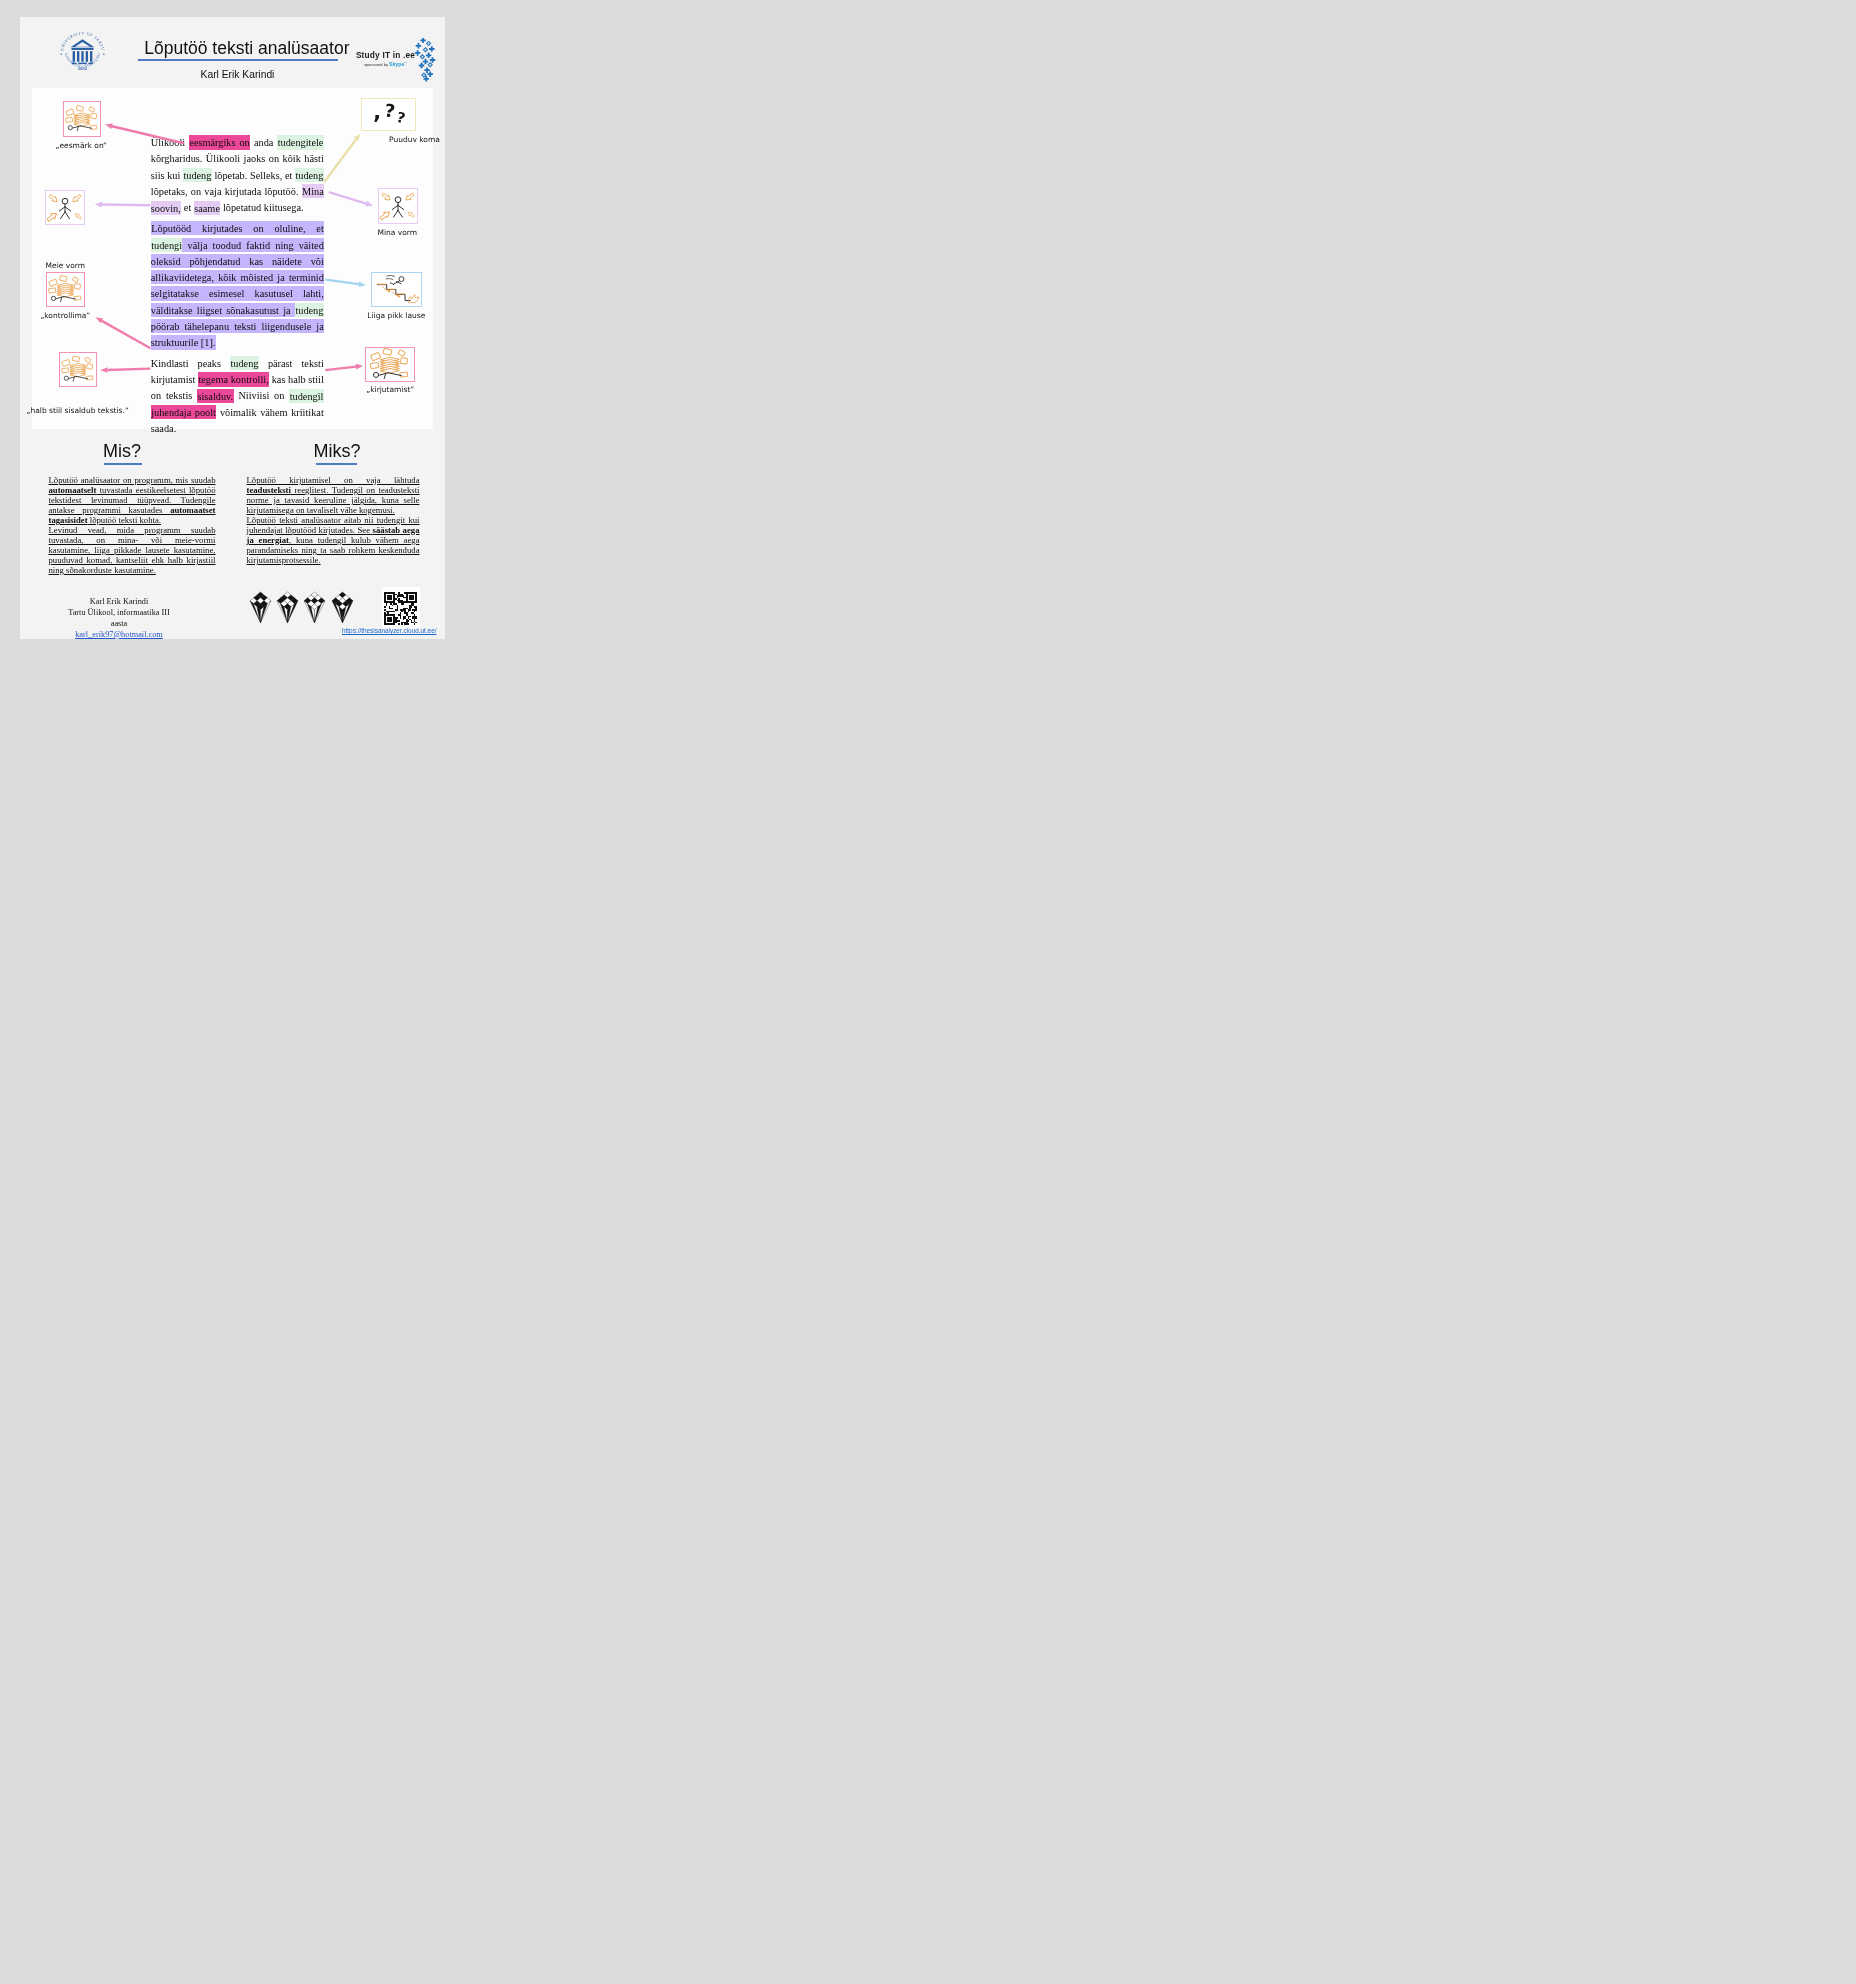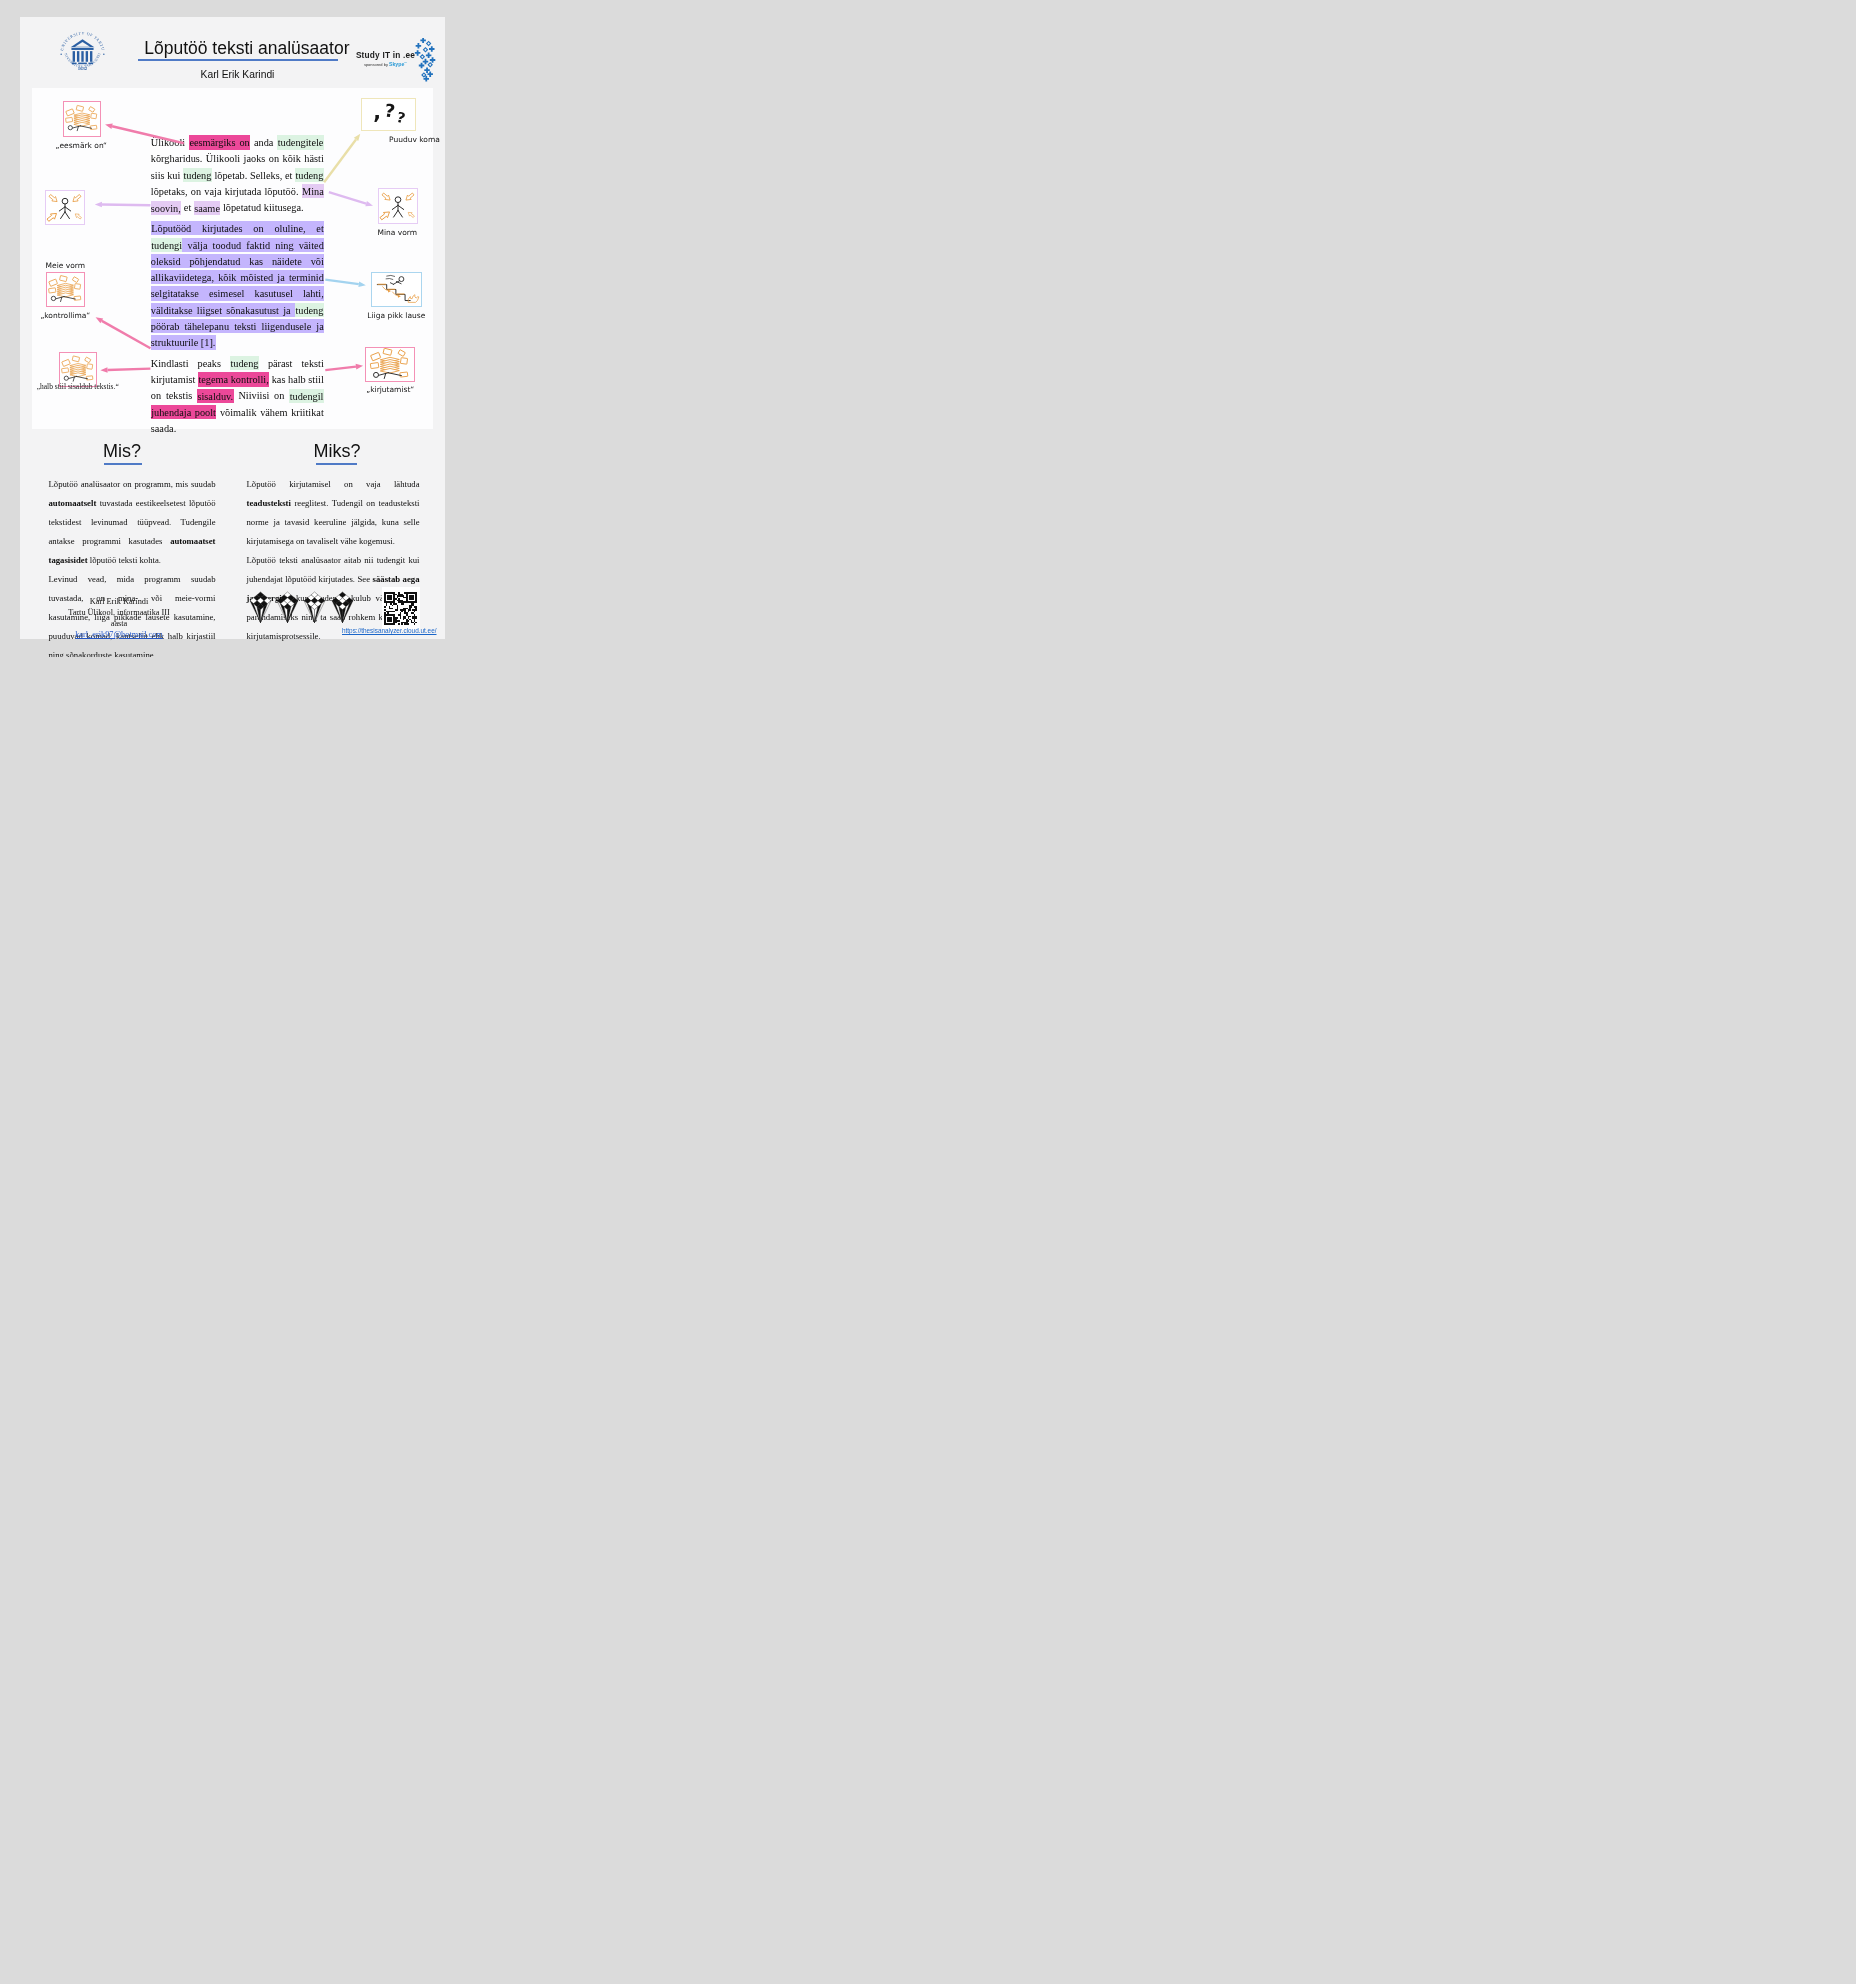--- a/index.html
+++ b/index.html
@@ -40,21 +40,21 @@
   .hl-pink{background:#ec4899;}
   .hl-green{background:#dcf3e2;}
   .hl-purple{background:#e4cbf3;}
   .hl-blue{background:#c4b5fd;padding:1.6px 0.4px;}
   .hl-blue .hl-green{background:#dcf3e2;}
 
   
   .sec-title{position:absolute;width:119px;text-align:center;font-size:18px;color:#111;}
   .sec-underline{position:absolute;height:2.4px;background:#4f7ac6;}
   .sec-text{position:absolute;width:167px;font-family:"Liberation Serif",serif;
-            font-size:8.7px;line-height:19px;color:#0d0d0d;}
+            font-size:8.7px;line-height:10px;color:#0d0d0d;text-decoration:underline;}
   .sec-text p{margin:0;text-align:justify;}
   .sec-text .b{font-weight:bold;}
 
   .cubes{position:absolute;left:229px;top:573px;width:108px;height:34px;display:flex;gap:4.4px;}
   .cubes svg{width:23px;height:34px;}
   .qrbox{position:absolute;left:362px;top:570px;width:38px;height:43px;background:#fff;
          display:flex;align-items:center;justify-content:center;}
   .qrbox svg{width:33px;height:33px;}
 
   .contact{position:absolute;left:40px;top:579px;width:119px;text-align:center;
@@ -199,21 +199,21 @@
             <path d="M 33,45.4 L 60,38.4 L 86,44.4 L 59,51.4 Z" fill="#fff" stroke="#e89b40" stroke-width="2.4" stroke-linejoin="round"></path>
             <path d="M 33,51.6 L 60,44.6 L 86,50.6 L 59,57.6 Z" fill="#fff" stroke="#e89b40" stroke-width="2.4" stroke-linejoin="round"></path>
             <path d="M 33,57.8 L 60,50.8 L 86,56.8 L 59,63.8 Z" fill="#fff" stroke="#e89b40" stroke-width="2.4" stroke-linejoin="round"></path>
             <path d="M 33,64 L 60,57 L 86,63 L 59,70 Z" fill="#fff" stroke="#e89b40" stroke-width="2.4" stroke-linejoin="round"></path>
             <circle cx="21" cy="75" r="7" fill="none" stroke="#222" stroke-width="2.6"></circle>
             <path d="M29,76 L55,69" stroke="#222" stroke-width="2.6" fill="none" stroke-linecap="round"></path>
             <path d="M48,71 L44,85" stroke="#222" stroke-width="2.6" fill="none" stroke-linecap="round"></path>
             <path d="M55,69 L92,77" stroke="#222" stroke-width="2.6" fill="none" stroke-linecap="round"></path>
           </svg>
       </div>
-      <div class="figlabel" style="left:-5.6px;top:294px;width:103px;font-family:Liberation Serif, serif;">„halb stiil sisaldub tekstis.“</div>
+      <div class="figlabel" style="left:-5.6px;top:318px;width:103px;">„halb stiil sisaldub tekstis.“</div>
 
       <div class="figbox b-cream" style="left:329px;top:10px;width:55px;height:33px;">
         <svg viewBox="0 0 170 100">
             <text x="36" y="66" font-family="DejaVu Sans,sans-serif" font-size="66" font-weight="bold" fill="#161616">,</text>
             <text x="72" y="58" font-family="DejaVu Sans,sans-serif" font-size="58" font-weight="bold" fill="#161616" transform="rotate(8 90 40)">?</text>
             <text x="112" y="76" font-family="DejaVu Sans,sans-serif" font-size="46" font-weight="bold" fill="#161616" transform="rotate(14 124 60)">?</text>
           </svg>
       </div>
       <div class="figlabel" style="left:305px;top:47px;width:103px;text-align:right;">Puuduv koma</div>
 

